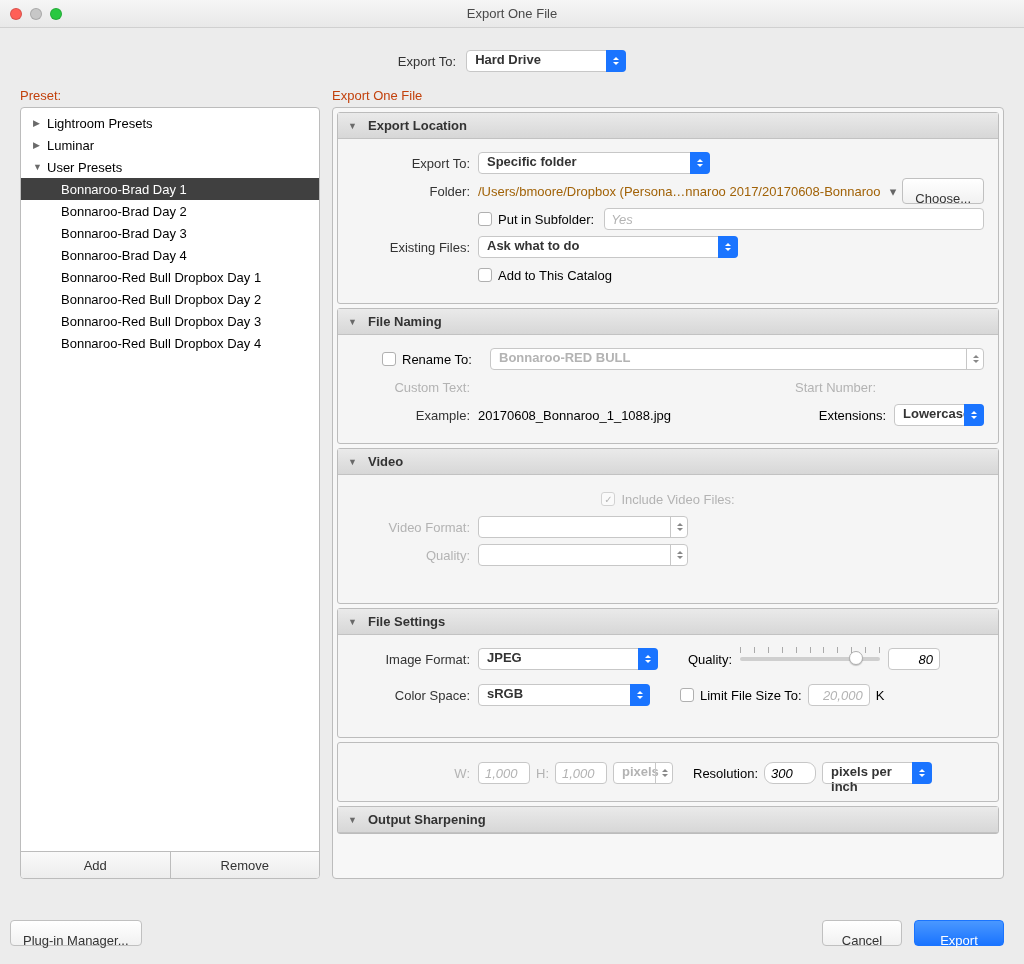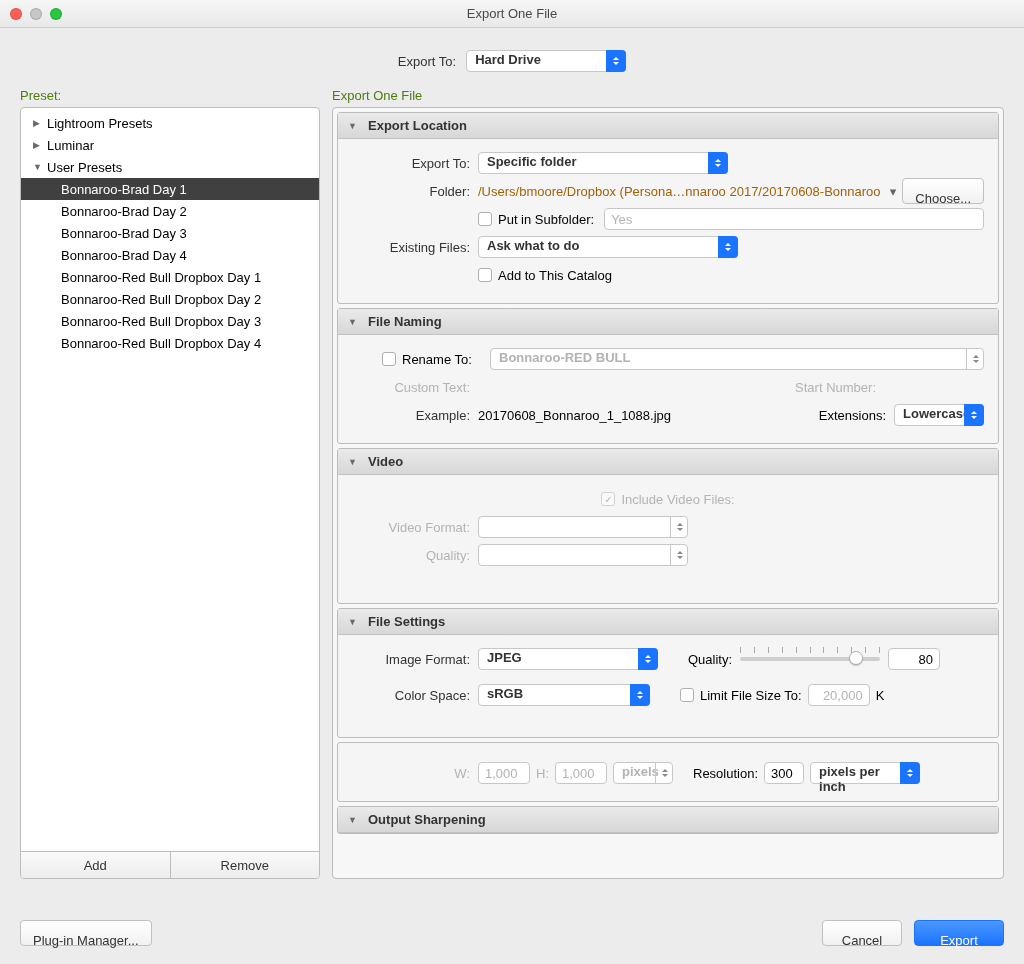--- a/index.html
+++ b/index.html
@@ -15,47 +15,47 @@
 .sel select, .sel-box { appearance:none; background:#fff; border:1px solid #c7c7c7; border-radius:4px; height:22px; padding:1px 26px 1px 8px; font-size:13px; color:#333; }
 .sel-arrow { position:absolute; right:0; top:0; width:20px; height:100%; background:#1a74ff; border-radius:0 4px 4px 0; display:flex; flex-direction:column; align-items:center; justify-content:center; }
 .sel-arrow:before, .sel-arrow:after { content:""; width:0; height:0; border-left:3px solid transparent; border-right:3px solid transparent; }
 .sel-arrow:before { border-bottom:3px solid #fff; margin-bottom:2px;} .sel-arrow:after { border-top:3px solid #fff; }
 .stepper-arrow { position:absolute; right:0; top:0; width:18px; height:100%; border-left:1px solid #c7c7c7; display:flex; flex-direction:column; align-items:center; justify-content:center;}
 .stepper-arrow:before, .stepper-arrow:after { content:""; width:0; height:0; border-left:3px solid transparent; border-right:3px solid transparent; }
 .stepper-arrow:before { border-bottom:3px solid #888; margin-bottom:2px;} .stepper-arrow:after { border-top:3px solid #888; }
 .mainflex { display:flex; padding:0 20px; gap:12px; }
 .leftcol { width:300px; display:flex; flex-direction:column; }
 .rightcol { flex:1; display:flex; flex-direction:column; }
-.sec-label { color:#4d7c0f; font-size:13px; margin-bottom:4px; }
+.sec-label { color:#c2410c; font-size:13px; margin-bottom:4px; }
 .presetbox { border:1px solid #bcbcbc; border-radius:4px; background:#fff; height:772px; overflow:hidden; display:flex; flex-direction:column; }
 .preset-scroll { flex:1; overflow:auto; padding-top:4px; }
 .tree-row { height:22px; display:flex; align-items:center; padding-left:12px; cursor:default; }
 .tree-row.child { padding-left:40px; }
 .tree-row.selected { background:#404040; color:#fff; }
 .disclosure { display:inline-flex; width:10px; margin-right:4px; color:#6a6a6a; }
 .tri-right:before { content:"▶"; font-size:9px; }
 .tri-down:before { content:"▼"; font-size:9px; }
 .preset-footer { display:flex; border-top:1px solid #bcbcbc; background:linear-gradient(#fafafa,#ededed); }
 .preset-footer button { flex:1; border:none; background:transparent; height:26px; font-size:13px; color:#333; }
 .preset-footer button:first-child { border-right:1px solid #bcbcbc; }
 .scrollarea { border:1px solid #bcbcbc; border-radius:4px; background:#f7f7f7; height:772px; overflow:auto; }
 .panel { border:1px solid #bcbcbc; border-radius:3px; margin:4px; background:#f5f5f5; }
 .panel-hdr { height:26px; background:linear-gradient(#eaeaea,#d7d7d7); border-bottom:1px solid #c2c2c2; display:flex; align-items:center; padding-left:10px; gap:6px; font-weight:bold; color:#333; }
 .panel-body { padding:10px 14px 14px; }
 .frow { display:flex; align-items:center; min-height:28px; }
 .flabel { width:126px; text-align:right; padding-right:8px; color:#333; }
 .flabel.dim { color:#b3b3b3; }
-.txt { border:1px solid #c7c7c7; border-radius:4px; height:22px; padding:1px 6px; font-size:13px; background:#fff; }
+.txt { border:1px solid #c7c7c7; border-radius:4px; height:22px; padding:1px 6px; font-size:13px; background:#fff;font-style:italic; }
 .txt.dim { color:#b3b3b3; }
 .chk { width:14px; height:14px; border:1px solid #b0b0b0; border-radius:3px; background:#fff; display:inline-flex; align-items:center; justify-content:center; margin-right:6px; }
 .chk.dim { opacity:0.5; }
 .chk .mark { font-size:10px; color:#777; }
 .macbtn { background:linear-gradient(#fff,#f1f1f1); border:1px solid #c0c0c0; border-radius:4px; height:22px; padding:12px 12px; font-size:13px; color:#333; }
 .macbtn.primary { background:linear-gradient(#4a98ff,#1a74ff); border-color:#1a74ff; color:#fff; }
-.bottombar { position:absolute; bottom:18px; left:20px; right:20px; display:flex; align-items:center; }
+.bottombar { position:absolute; bottom:18px; left:10px; right:20px; display:flex; align-items:center; }
 .bottombar .right { margin-left:auto; display:flex; gap:12px; }
 .slider { width:140px; height:4px; background:#cfcfcf; border-radius:2px; position:relative; margin:0 8px; }
 .slider .thumb{ position:absolute; top:-6px; width:14px; height:14px; border-radius:50%; background:#fff; border:1px solid #b0b0b0; box-shadow:0 1px 1px rgba(0,0,0,0.2); }
 .ruler{ position:absolute; top:-10px; left:0; right:0; display:flex; justify-content:space-between;}
 .ruler i{ width:1px; height:6px; background:#aaa;}
 </style>
 </head>
 <body>
 
 <div class="titlebar">
@@ -130,21 +130,21 @@
 
       <div class="panel">
         <div class="panel-hdr">
             <span class="disclosure tri-down"></span>
             <span>Export Location</span>
           </div>
         <div class="panel-body">
           <div class="frow">
             <div class="flabel">Export To:</div>
             <div class="sel">
-                <div class="sel-box" style="width:250px">Specific folder</div>
+                <div class="sel-box" style="width:232px">Specific folder</div>
                 <div class="sel-arrow"></div>
               </div>
           </div>
           <div class="frow">
             <div class="flabel">Folder:</div>
             <span style="flex:1; color:#a16207; white-space:nowrap; overflow:hidden;">/Users/bmoore/Dropbox (Persona…nnaroo 2017/20170608-Bonnaroo</span>
             <span style="margin:0 6px; color:#666">▾</span>
             <button class="macbtn">Choose...</button>
           </div>
           <div class="frow">
@@ -286,21 +286,21 @@
             <div class="flabel dim" style="width:126px">W:</div>
             <input class="txt dim" style="width: 52px;" value="1,000">
             <span style="margin:0 6px; color:#b3b3b3">H:</span>
             <input class="txt dim" style="width: 52px;" value="1,000">
             <div class="sel" style="margin-left:6px">
                 <div class="sel-box" style="width:60px; color:#b3b3b3">pixels</div>
                 <div class="stepper-arrow"></div>
               </div>
             <div style="width:20px"></div>
             <span>Resolution:</span>
-            <input class="txt" style="width: 40px; margin: 0px 6px;" value="300">
+            <input class="txt" style="width: 52px; margin: 0px 6px; border-radius: 9px;" value="300">
             <div class="sel">
                 <div class="sel-box" style="width:110px">pixels per inch</div>
                 <div class="sel-arrow"></div>
               </div>
           </div>
         </div>
       </div>
 
       <div class="panel">
         <div class="panel-hdr">

